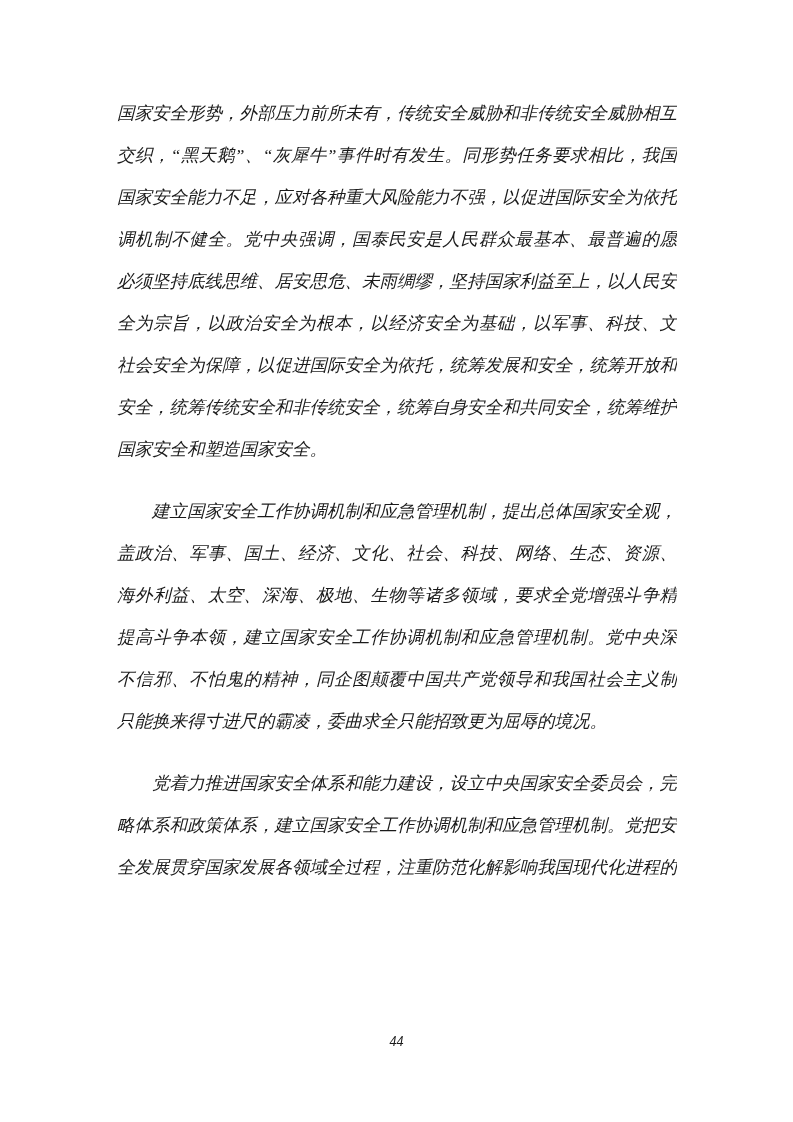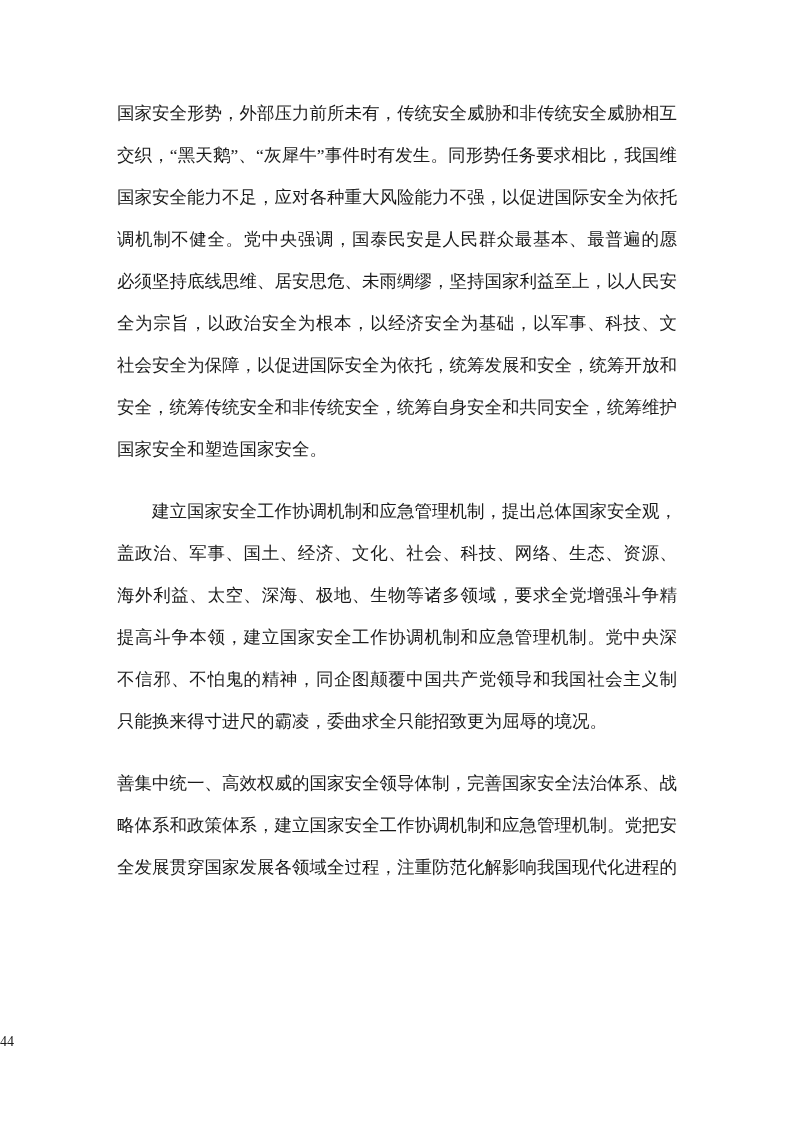--- a/index.html
+++ b/index.html
@@ -11,20 +11,21 @@
     height: 1122px;
     background: #ffffff;
     font-family: "Liberation Serif", "DejaVu Serif", serif;
     overflow: hidden;
   }
   .page {
     position: relative;
     width: 793px;
     height: 1122px;
     background: #ffffff;
+    font-style: italic;
   }
   .content-area {
     position: absolute;
     left: 117px;
     top: 92px;
     width: 560px;
   }
   .paragraph {
     margin: 0 0 20px 0;
     padding: 0;
@@ -46,20 +47,21 @@
   }
   .text-line.last-left {
     text-align-last: left;
     -moz-text-align-last: left;
   }
   .page-number {
     position: absolute;
     left: 0;
     top: 1034px;
     width: 793px;
+    text-align: center;
     font-size: 14px;
     color: #1a1a1a;
     font-family: "Liberation Serif", "DejaVu Serif", serif;
   }
 </style>
 </head>
 <body>
 
 <div class="page">
   <div class="content-area" id="paragraphs-root">
@@ -76,19 +78,19 @@
       </div>
       <div class="paragraph">
         <div class="text-line first-indent">建立国家安全工作协调机制和应急管理机制，提出总体国家安全观，涵</div>
         <div class="text-line">盖政治、军事、国土、经济、文化、社会、科技、网络、生态、资源、核、</div>
         <div class="text-line">海外利益、太空、深海、极地、生物等诸多领域，要求全党增强斗争精神、</div>
         <div class="text-line">提高斗争本领，建立国家安全工作协调机制和应急管理机制。党中央深</div>
         <div class="text-line">不信邪、不怕鬼的精神，同企图颠覆中国共产党领导和我国社会主义制度、</div>
         <div class="text-line last-left">只能换来得寸进尺的霸凌，委曲求全只能招致更为屈辱的境况。</div>
       </div>
       <div class="paragraph">
-        <div class="text-line">善集中统一、高效权威的国家安全领导体制，完善国家安全法治体系、战</div>
+        <div class="text-line first-indent">党着力推进国家安全体系和能力建设，设立中央国家安全委员会，完</div>
         <div class="text-line">略体系和政策体系，建立国家安全工作协调机制和应急管理机制。党把安</div>
         <div class="text-line">全发展贯穿国家发展各领域全过程，注重防范化解影响我国现代化进程的</div>
       </div>
     </div>
   <div class="page-number">44</div>
 </div>
 
 </body></html>

